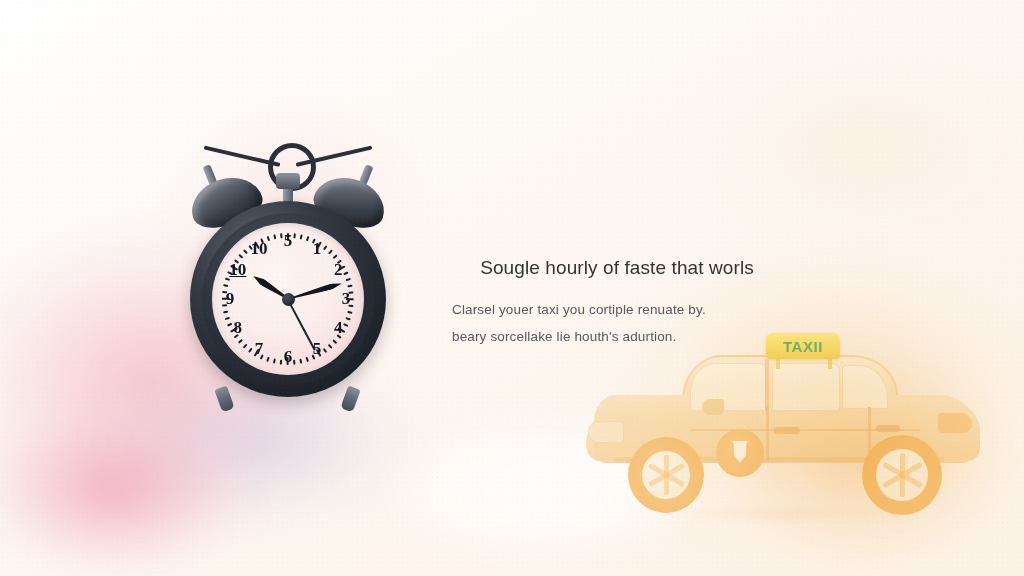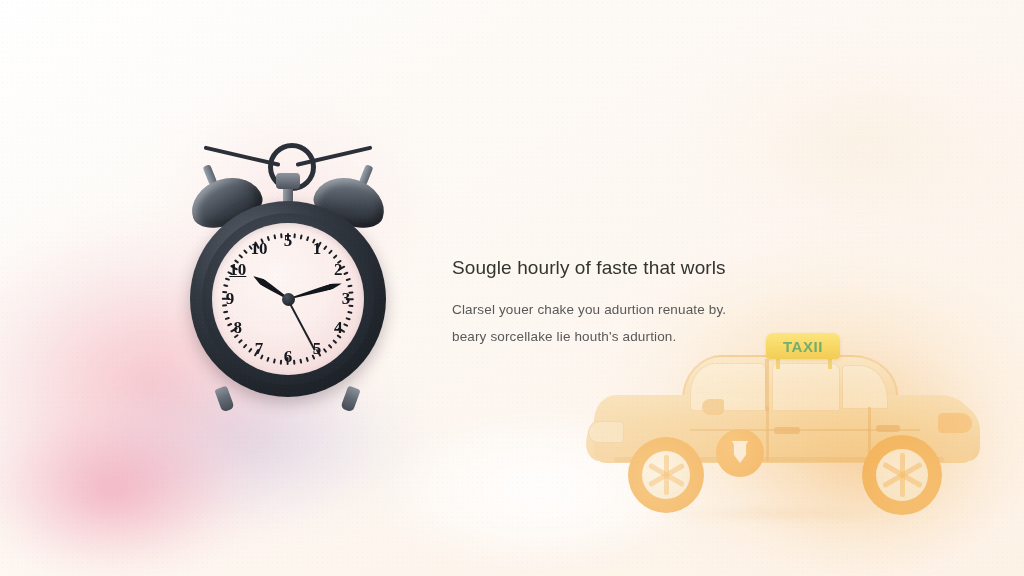--- a/index.html
+++ b/index.html
@@ -182,21 +182,21 @@
   }
 
   
   #copy{position:absolute;left:452px;top:206px;width:330px;}
   #headline{
     font-size:22px;font-weight:400;color:#2c2c2c;letter-spacing:.1px;
     line-height:30px;margin:0;
   }
   #subhead{
     font-size:19px;font-weight:400;color:#33332f;letter-spacing:.1px;
-    line-height:28px;margin:48px 0 0 0;
+    line-height:28px;margin:48px 0 0 0;text-align:center;
   }
   .body-line{
     font-size:13.5px;font-weight:400;color:#58585a;letter-spacing:.15px;
     line-height:27px;margin:0;
   }
   #body-1{margin-top:14px;}
 
   
   #taxi{position:absolute;left:586px;top:333px;width:400px;height:195px;opacity:.62;}
   .tx{position:absolute;}
@@ -542,21 +542,21 @@
         <div class="numeral" style="left: 47px; top: 126.229px;">7</div>
         <div class="numeral" style="left: 25.7705px; top: 105px;">8</div>
         <div class="numeral" style="left: 18px; top: 76px;">9</div>
         <div class="numeral" style="left: 25.7705px; top: 47px; text-decoration: underline;">10</div>
         <div class="numeral" style="left: 47px; top: 25.7705px;">10</div>
       </div>
   </div>
 
   <div id="copy">
     <p id="subhead">Sougle hourly of faste that worls</p>
-    <p class="body-line" id="body-1">Clarsel youer chake you adurtion renuate by.</p>
+    <p class="body-line" id="body-1">Clarsel youer taxi you cortiple renuate by.</p>
     <p class="body-line" id="body-2">beary sorcellake lie houth's adurtion.</p>
   </div>
 
   <div id="taxi">
     <div class="tx" id="taxi-shadow"></div>
     <div class="tx" id="taxi-trunk"></div>
     <div class="tx" id="taxi-hood"></div>
     <div class="tx" id="taxi-cabin"></div>
     <div class="tx" id="taxi-body"></div>
     <div class="glass" id="glass-front"></div>

